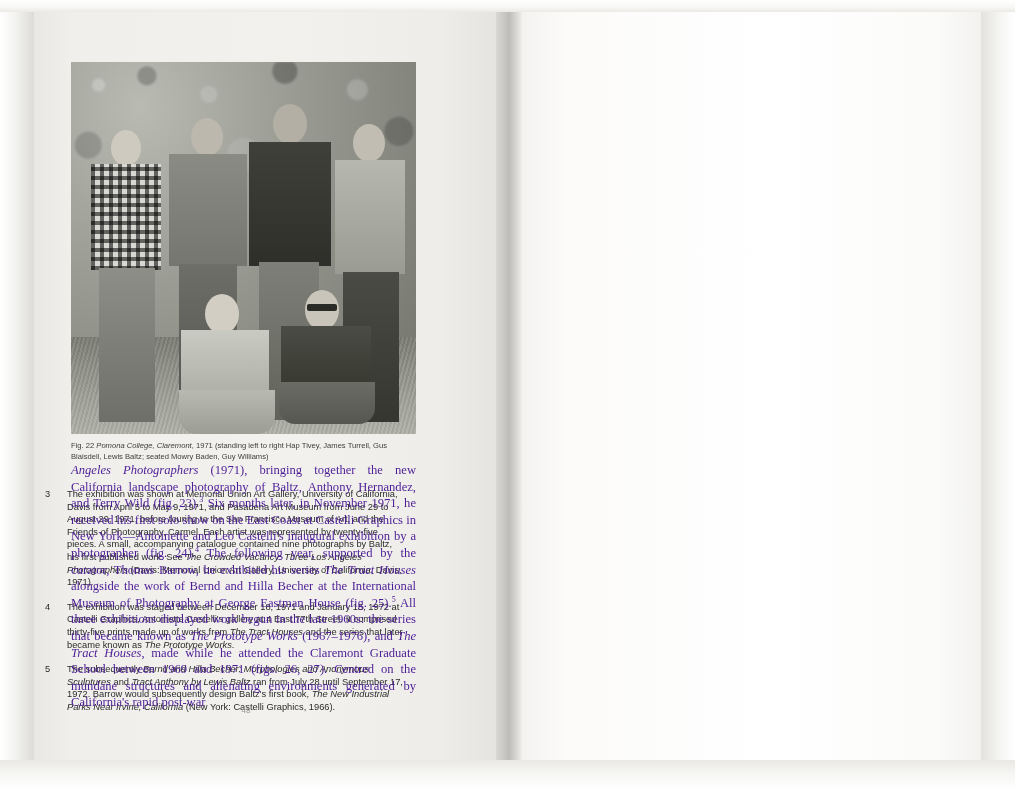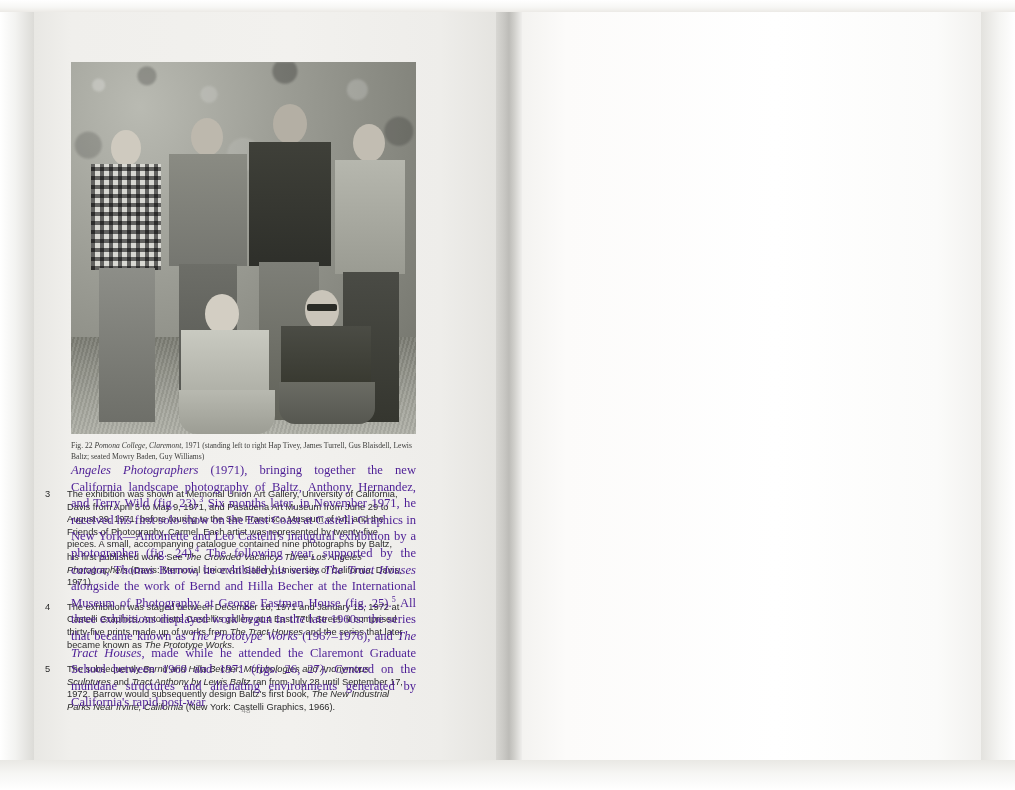--- a/index.html
+++ b/index.html
@@ -176,21 +176,21 @@
   .plaid {
     background:
       repeating-linear-gradient(0deg, rgba(0,0,0,0.55) 0 4px, rgba(255,255,255,0.75) 4px 9px),
       repeating-linear-gradient(90deg, rgba(0,0,0,0.55) 0 4px, rgba(255,255,255,0.75) 4px 9px);
     background-blend-mode: multiply;
     background-color: #d8d8d2;
   }
 
   .caption {
     margin-top: 7px;
-    font-family: Liberation Serif, serif;
+    font-family: Liberation Sans, sans-serif;
     font-size: 7.6px;
     line-height: 10.6px;
     color: #3d3d3b;
     width: 345px;
   }
   .caption i { font-style: italic; }
 
   .bodytext {
     position: absolute;
     left: 71px;

